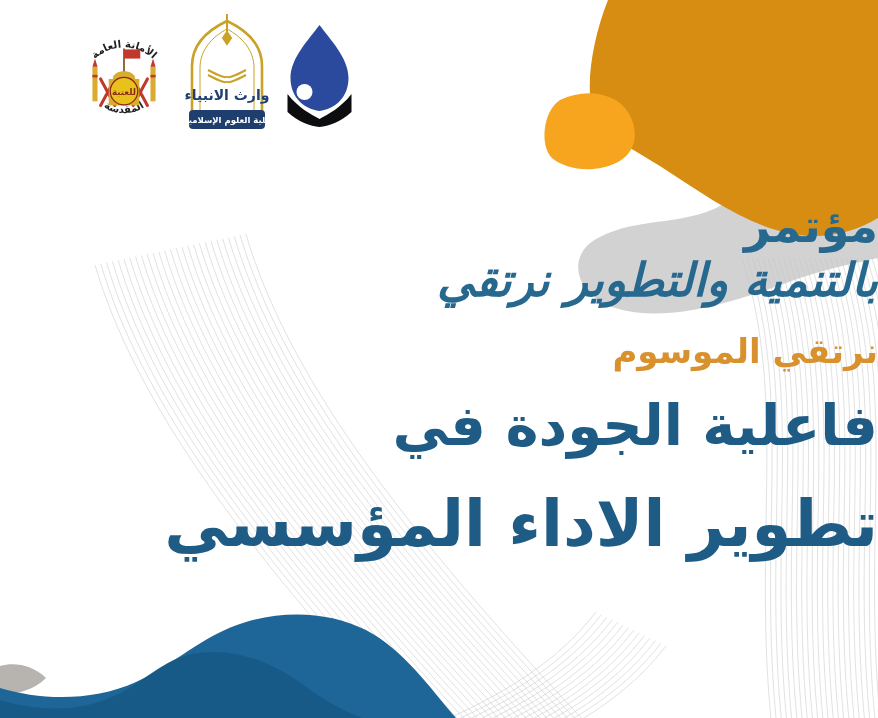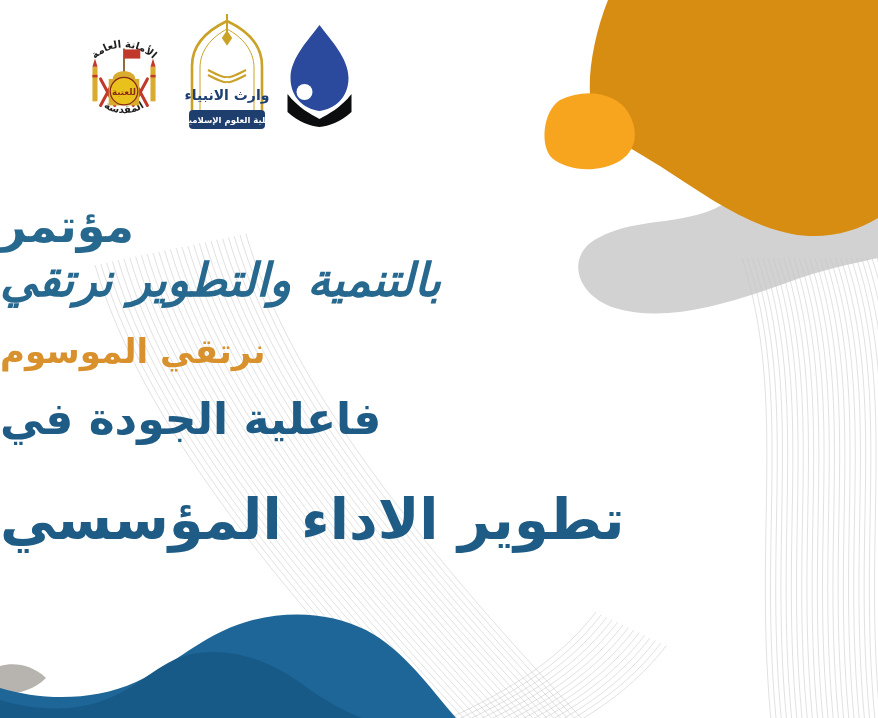--- a/index.html
+++ b/index.html
@@ -8,28 +8,28 @@
     background:#ffffff;
     font-family:"DejaVu Sans","Liberation Sans",sans-serif;
   }
   #bg-decor{position:absolute;inset:0;z-index:0;}
   .fan{fill:none;stroke:#c6c6c6;stroke-width:0.8;opacity:0.65;}
   .logo{position:absolute;z-index:2;}
   #logo-shrine{left:68px;top:26px;}
   #logo-university{left:180px;top:14px;}
   #logo-dome-book{left:282px;top:22px;}
   .txt{
-    position:absolute;left:0;right:0;text-align:left;z-index:3;
+    position:absolute;left:0;right:0;text-align:right;z-index:3;
     direction:rtl;font-weight:bold;line-height:1.15;white-space:nowrap;
   }
   #conference-word{top:200px;font-size:46px;color:#27688F;}
   #conference-slogan{top:254px;font-size:46px;color:#27688F;font-style:italic;}
   #conference-edition{top:332px;font-size:34px;color:#D8912C;}
-  #main-title-line1{top:394px;font-size:44px;color:#1E5C86;}
-  #main-title-line2{top:488px;font-size:56px;color:#1E5C86;}
+  #main-title-line1{top:394px;font-size:56px;color:#1E5C86;}
+  #main-title-line2{top:488px;font-size:64px;color:#1E5C86;}
   .arc-text{font-size:10px;font-weight:bold;fill:#1f1f1f;}
 </style>
 </head>
 <body>
 
 <svg id="bg-decor" width="878" height="718" viewBox="0 0 878 718" xmlns="http://www.w3.org/2000/svg">
 
   <path fill="#D3D2D3" d="M 878 140 C 820 140 770 170 730 200 C 690 228 640 215 598 238
            C 565 255 575 295 615 308 C 670 325 740 300 800 278
            C 830 268 860 262 878 258 Z"></path>

